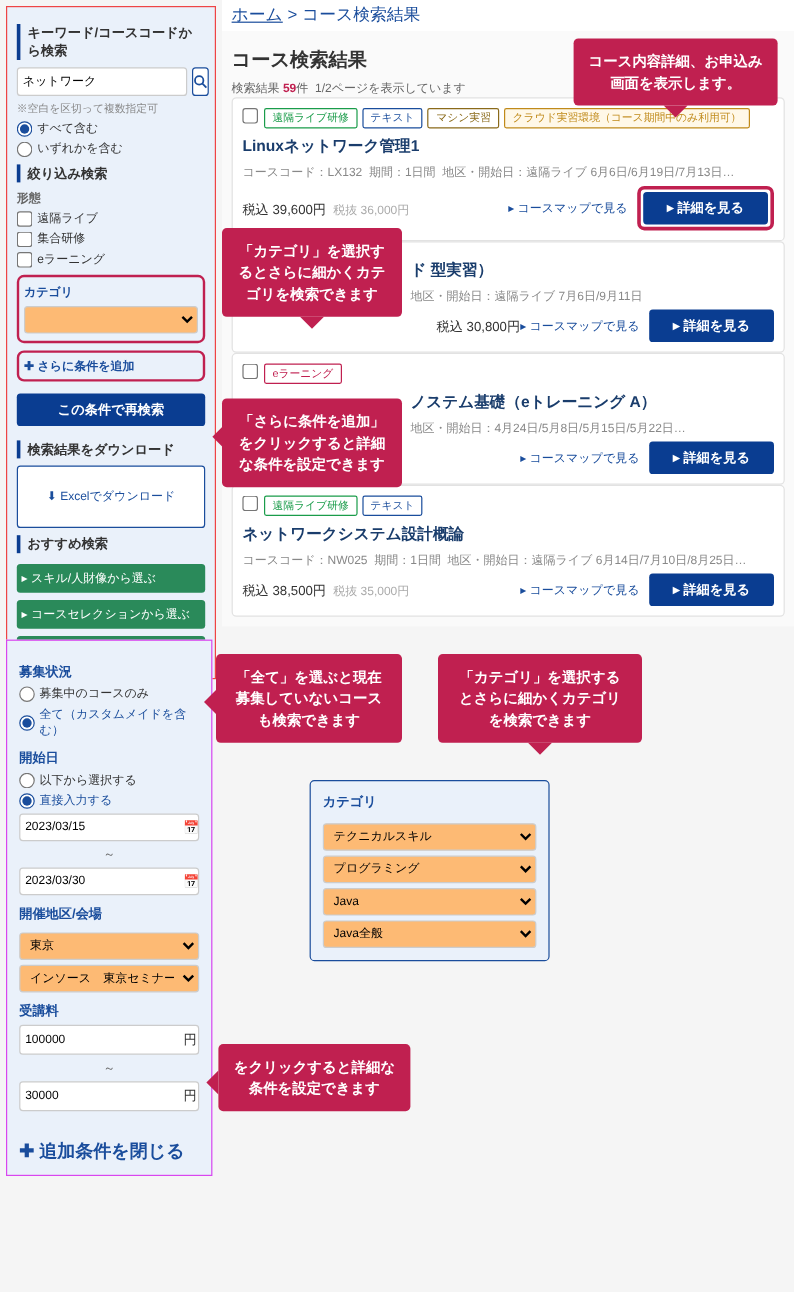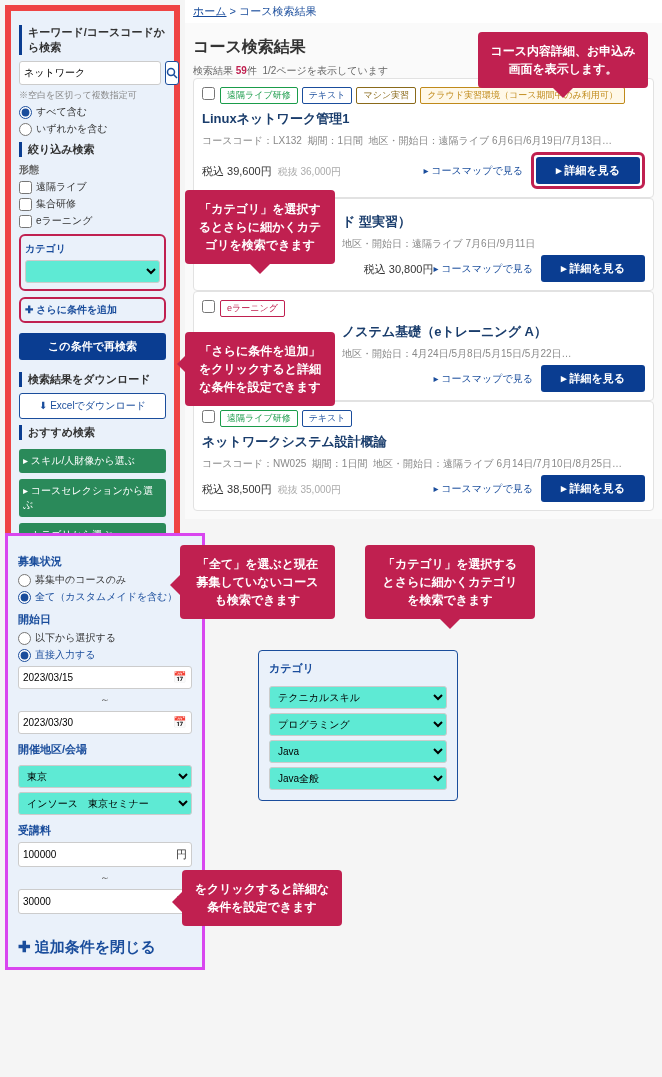--- a/index.html
+++ b/index.html
@@ -1,32 +1,32 @@
 <!DOCTYPE html>
 <html><head>
 <meta charset="utf-8">
 <style>
 *{box-sizing:border-box;margin:0;padding:0;font-family:"Hiragino Kaku Gothic Pro","Meiryo",sans-serif}
 body{background:#f5f5f5;width:662px;height:1077px;font-size:11px;color:#333;position:relative;overflow:hidden}
-.breadcrumb{padding:4px 8px;font-size:11px;color:#1a4d9c;background:#fff;margin-left:185px}
+.breadcrumb{padding:4px 8px;font-size:14px;color:#1a4d9c;background:#fff;margin-left:185px}
 .breadcrumb span:first-child{text-decoration:underline}
-.sidebar{width:175px;background:#eaf1fa;border:6px solid #ef4444;padding:8px;position:absolute;left:5px;top:5px}
+.sidebar{width:175px;background:#eaf1fa;border:1px solid #ef4444;padding:8px;position:absolute;left:5px;top:5px}
 .sb-head{font-weight:bold;font-size:11px;color:#333;border-left:3px solid #0a3d91;padding-left:6px;margin:6px 0}
 .search-row{display:flex;gap:4px;margin:4px 0}
 .search-row input{flex:1;padding:4px;border:1px solid #ccc;border-radius:3px;font-size:10px}
 .search-row .ico{width:22px;height:24px;border:1px solid #1a4d9c;border-radius:3px;display:flex;align-items:center;justify-content:center;color:#1a4d9c;background:#fff}
 .note{font-size:9px;color:#888}
 .radio,.chk{display:flex;align-items:center;gap:4px;margin:3px 0;font-size:10px}
 .radio input,.chk input{accent-color:#1a4d9c}
 .catbox{border:2px solid #c02050;border-radius:6px;padding:6px 4px;margin:6px 0}
 .catbox .label{color:#1a4d9c;font-weight:bold;font-size:10px}
-.sel{width:100%;border:1px solid #ccc;border-radius:3px;padding:4px;font-size:10px;margin-top:4px;background:#5eead4}
+.sel{width:100%;border:1px solid #ccc;border-radius:3px;padding:4px;font-size:10px;margin-top:4px;background:#fdba74}
 .addcond{border:2px solid #c02050;border-radius:6px;padding:4px;text-align:left;color:#1a4d9c;font-size:10px;font-weight:bold;margin:4px 0}
 .btn-search{background:#0a3d91;color:#fff;border:none;width:100%;padding:6px;border-radius:3px;font-size:11px;font-weight:bold;margin:6px 0}
-.dl-btn{border:1px solid #1a4d9c;color:#1a4d9c;background:#fff;width:100%;padding:5px;border-radius:3px;font-size:10px}
+.dl-btn{border:1px solid #1a4d9c;color:#1a4d9c;background:#fff;width:100%;padding:18px;border-radius:3px;font-size:10px}
 .rec-btn{background:#2a8a5a;color:#fff;width:100%;border:none;padding:5px 4px;border-radius:3px;font-size:10px;margin:3px 0;text-align:left}
 .main{margin-left:185px;background:#fafafa;padding:8px}
 .main h1{font-size:16px;font-weight:bold;margin:6px 0}
 .meta{font-size:10px;color:#666}
 .meta b{color:#c02050}
 .card{background:#fff;border:1px solid #e2e2e2;border-radius:4px;padding:8px;margin:0 0;position:relative}
 .tags{display:flex;gap:4px;flex-wrap:wrap}
 .tag{font-size:9px;padding:1px 6px;border:1px solid #aaa;border-radius:2px;color:#666}
 .tag1{border-color:#1a9c4a;color:#1a9c4a}
 .tag2{border-color:#1a4d9c;color:#1a4d9c}
@@ -43,21 +43,21 @@
 .hl-detail{border:3px solid #c02050;border-radius:6px;padding:2px}
 .chkbox{position:absolute;left:8px;top:8px}
 .callout{background:#c02050;color:#fff;font-size:12px;font-weight:bold;padding:10px 12px;border-radius:4px;position:absolute;z-index:10;line-height:1.5;text-align:center}
 .callout::after{content:"";position:absolute;width:0;height:0;border:10px solid transparent}
 .c1{left:185px;top:190px;width:150px}
 .c1::after{border-top-color:#c02050;top:100%;left:50%;margin-left:-10px}
 .c2{left:185px;top:332px;width:150px}
 .c2::after{border-top-color:#c02050;left:-18px;top:30%;border-right-color:#c02050;border-top-color:transparent}
 .c3{left:478px;top:32px;width:170px}
 .c3::after{border-top-color:#c02050;top:100%;left:50%;margin-left:-10px}
-.lower{position:absolute;left:5px;top:533px;width:200px;border:3px solid #d946ef;padding:10px;background:#eaf1fa}
+.lower{position:absolute;left:5px;top:533px;width:172px;border:1px solid #d946ef;padding:10px;background:#eaf1fa}
 .lower .hdr{color:#1a4d9c;font-weight:bold;font-size:11px;margin:8px 0 4px}
 .dateinp{display:flex;align-items:center;background:#fff;border:1px solid #ccc;border-radius:3px;padding:4px;margin:4px 0}
 .dateinp input{border:none;flex:1;font-size:10px}
 .til{text-align:center;font-size:10px;color:#666}
 .close-add{color:#1a4d9c;font-size:15px;font-weight:bold;margin-top:24px}
 .c4{left:180px;top:545px;width:155px}
 .c4::after{border-right-color:#c02050;left:-20px;top:40%}
 .c5{left:365px;top:545px;width:170px}
 .c5::after{border-top-color:#c02050;top:100%;left:50%;margin-left:-10px}
 .c6{left:182px;top:870px;width:160px}

